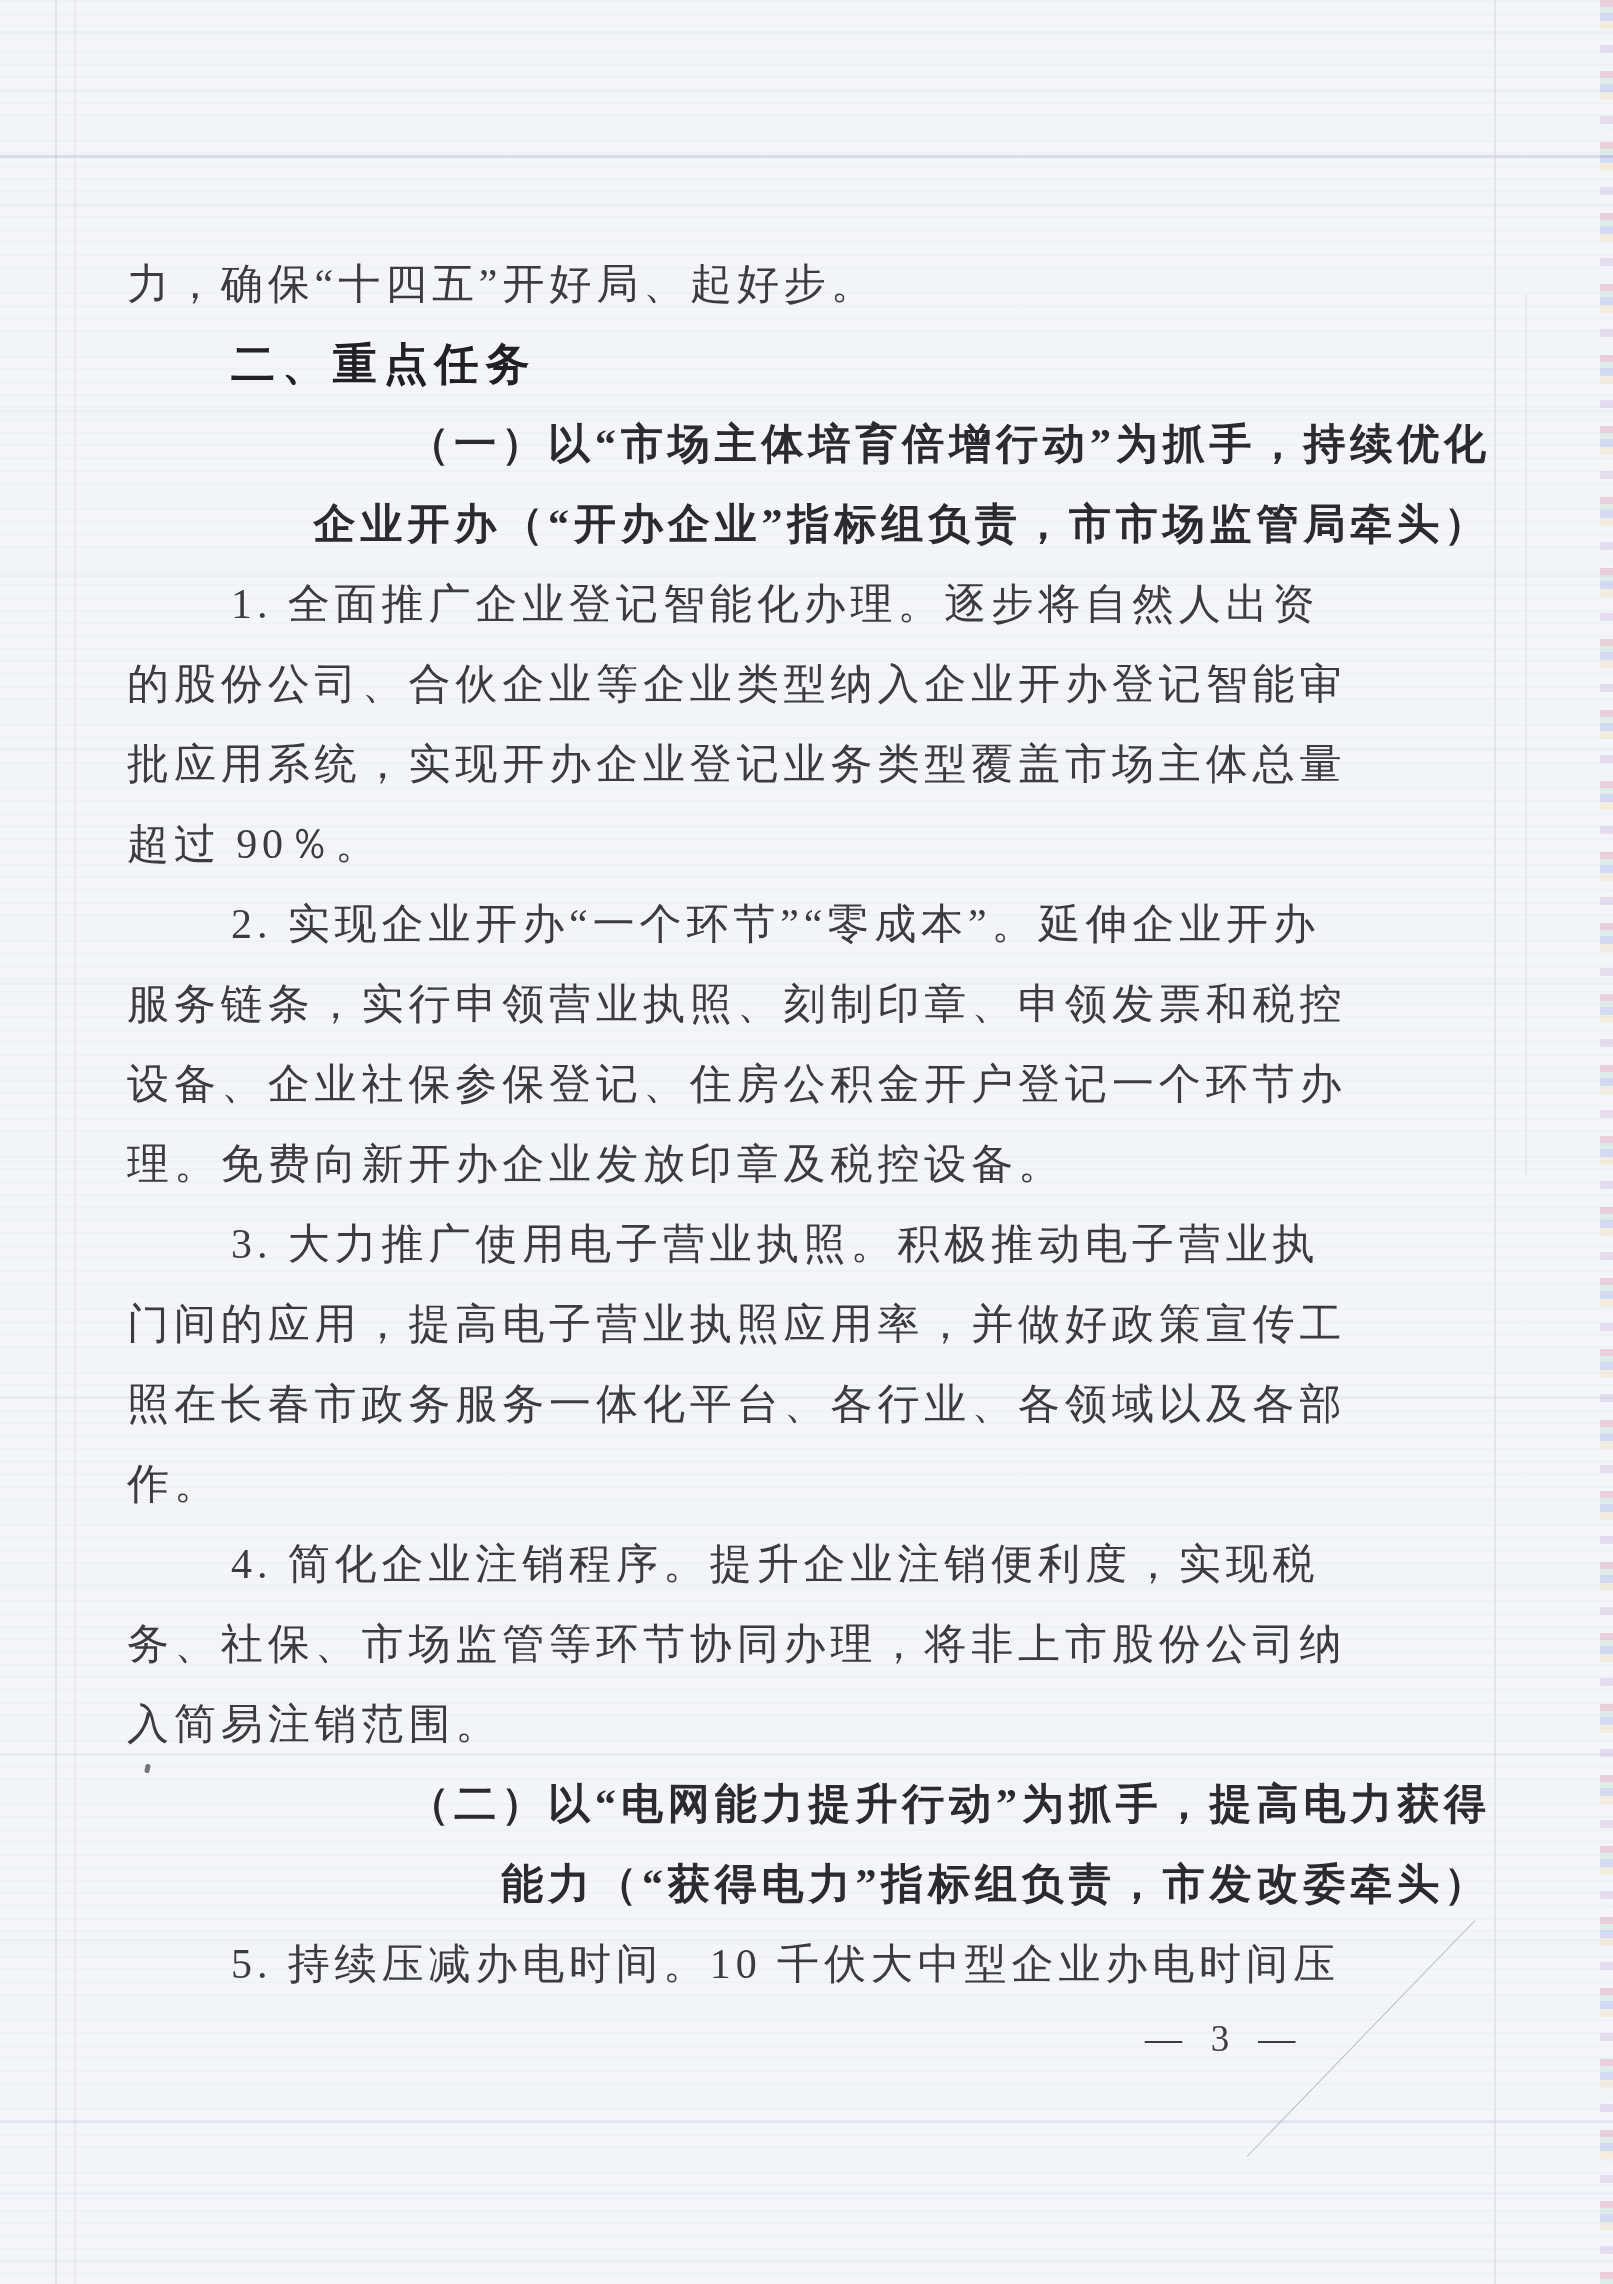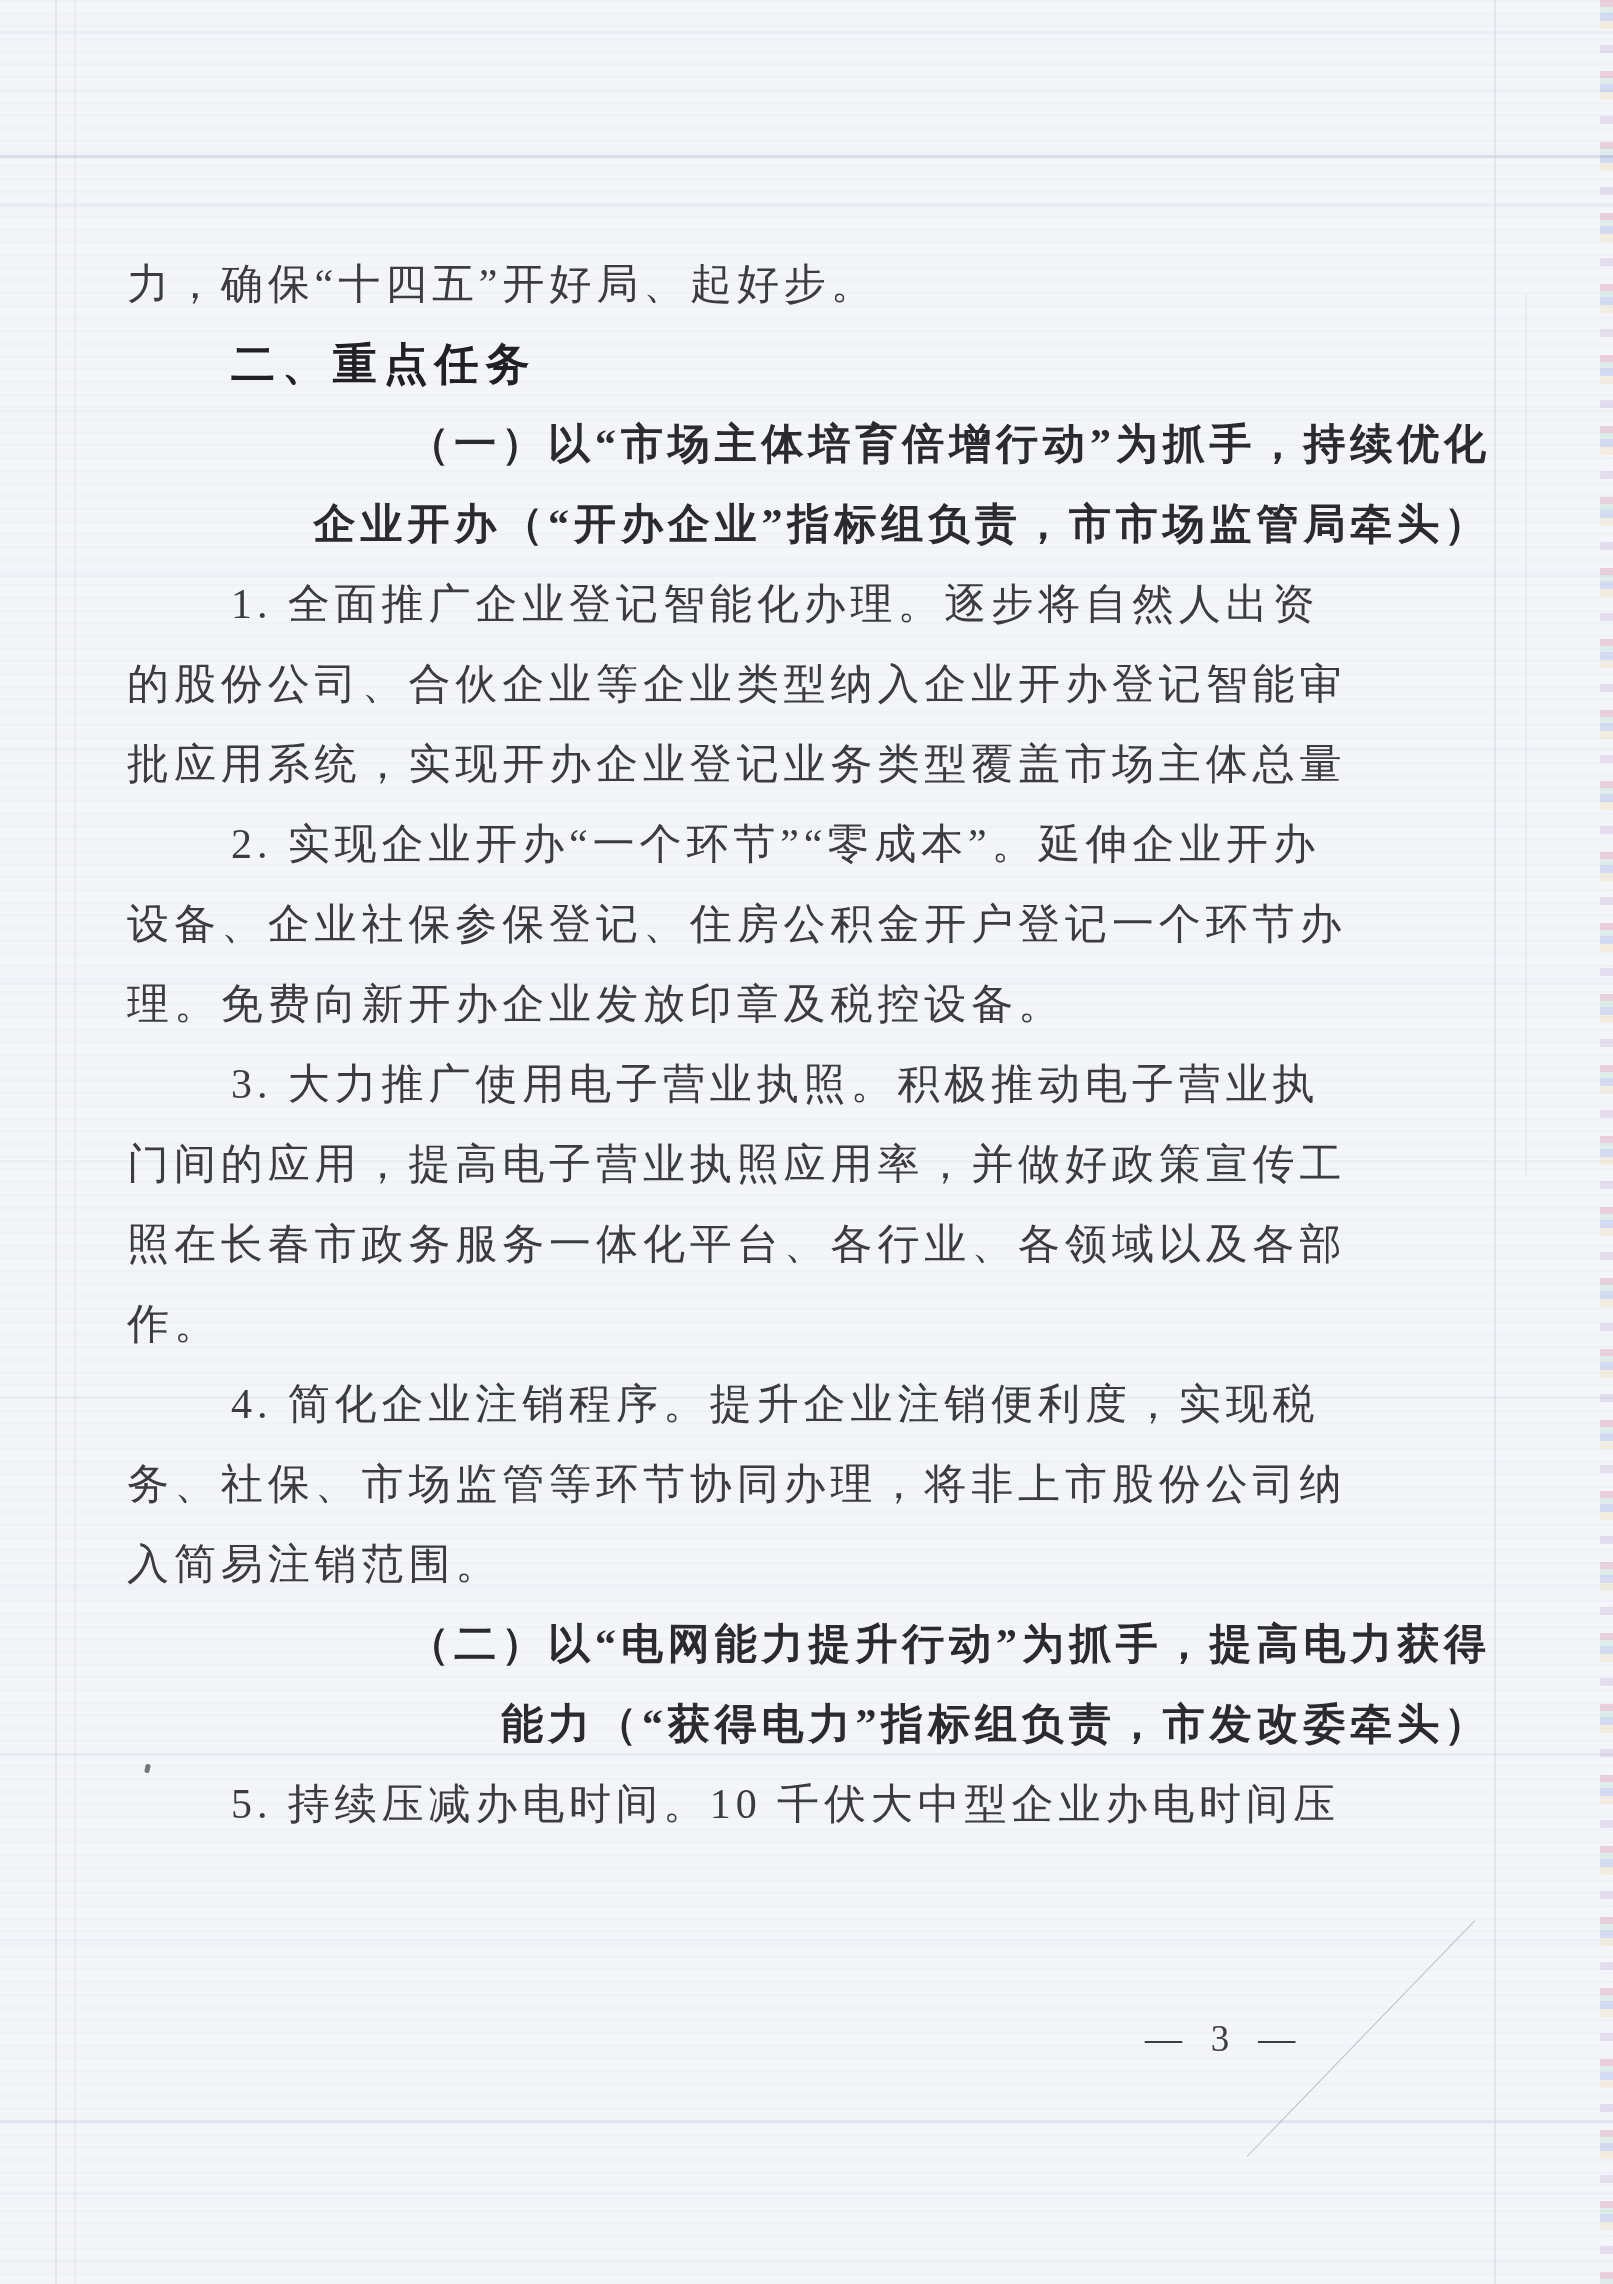--- a/index.html
+++ b/index.html
@@ -124,21 +124,23 @@
   <div class="dot-artifact"></div>
 
   <div class="text-block" id="text-block">
       <div class="line body">力，确保“十四五”开好局、起好步。</div>
       <div class="line heading indent">二、重点任务</div>
       <div class="line subheading indent">（一）以“市场主体培育倍增行动”为抓手，持续优化</div>
       <div class="line subheading">企业开办（“开办企业”指标组负责，市市场监管局牵头）</div>
       <div class="line body indent">1. 全面推广企业登记智能化办理。逐步将自然人出资</div>
       <div class="line body">的股份公司、合伙企业等企业类型纳入企业开办登记智能审</div>
       <div class="line body">批应用系统，实现开办企业登记业务类型覆盖市场主体总量</div>
+      <div class="line body">超过 90％。</div>
       <div class="line body indent">2. 实现企业开办“一个环节”“零成本”。延伸企业开办</div>
+      <div class="line body">服务链条，实行申领营业执照、刻制印章、申领发票和税控</div>
       <div class="line body">设备、企业社保参保登记、住房公积金开户登记一个环节办</div>
       <div class="line body">理。免费向新开办企业发放印章及税控设备。</div>
       <div class="line body indent">3. 大力推广使用电子营业执照。积极推动电子营业执</div>
       <div class="line body">门间的应用，提高电子营业执照应用率，并做好政策宣传工</div>
       <div class="line body">照在长春市政务服务一体化平台、各行业、各领域以及各部</div>
       <div class="line body">作。</div>
       <div class="line body indent">4. 简化企业注销程序。提升企业注销便利度，实现税</div>
       <div class="line body">务、社保、市场监管等环节协同办理，将非上市股份公司纳</div>
       <div class="line body">入简易注销范围。</div>
       <div class="line subheading indent">（二）以“电网能力提升行动”为抓手，提高电力获得</div>

